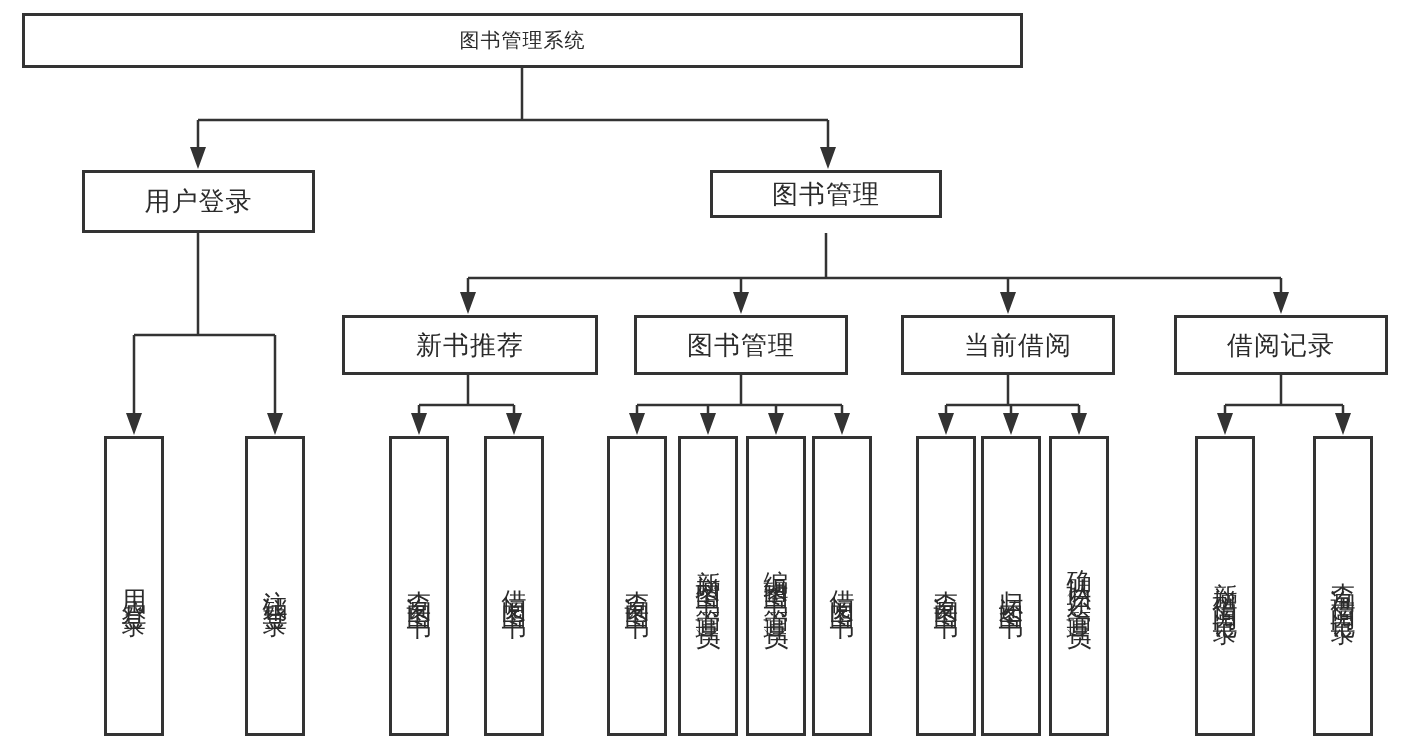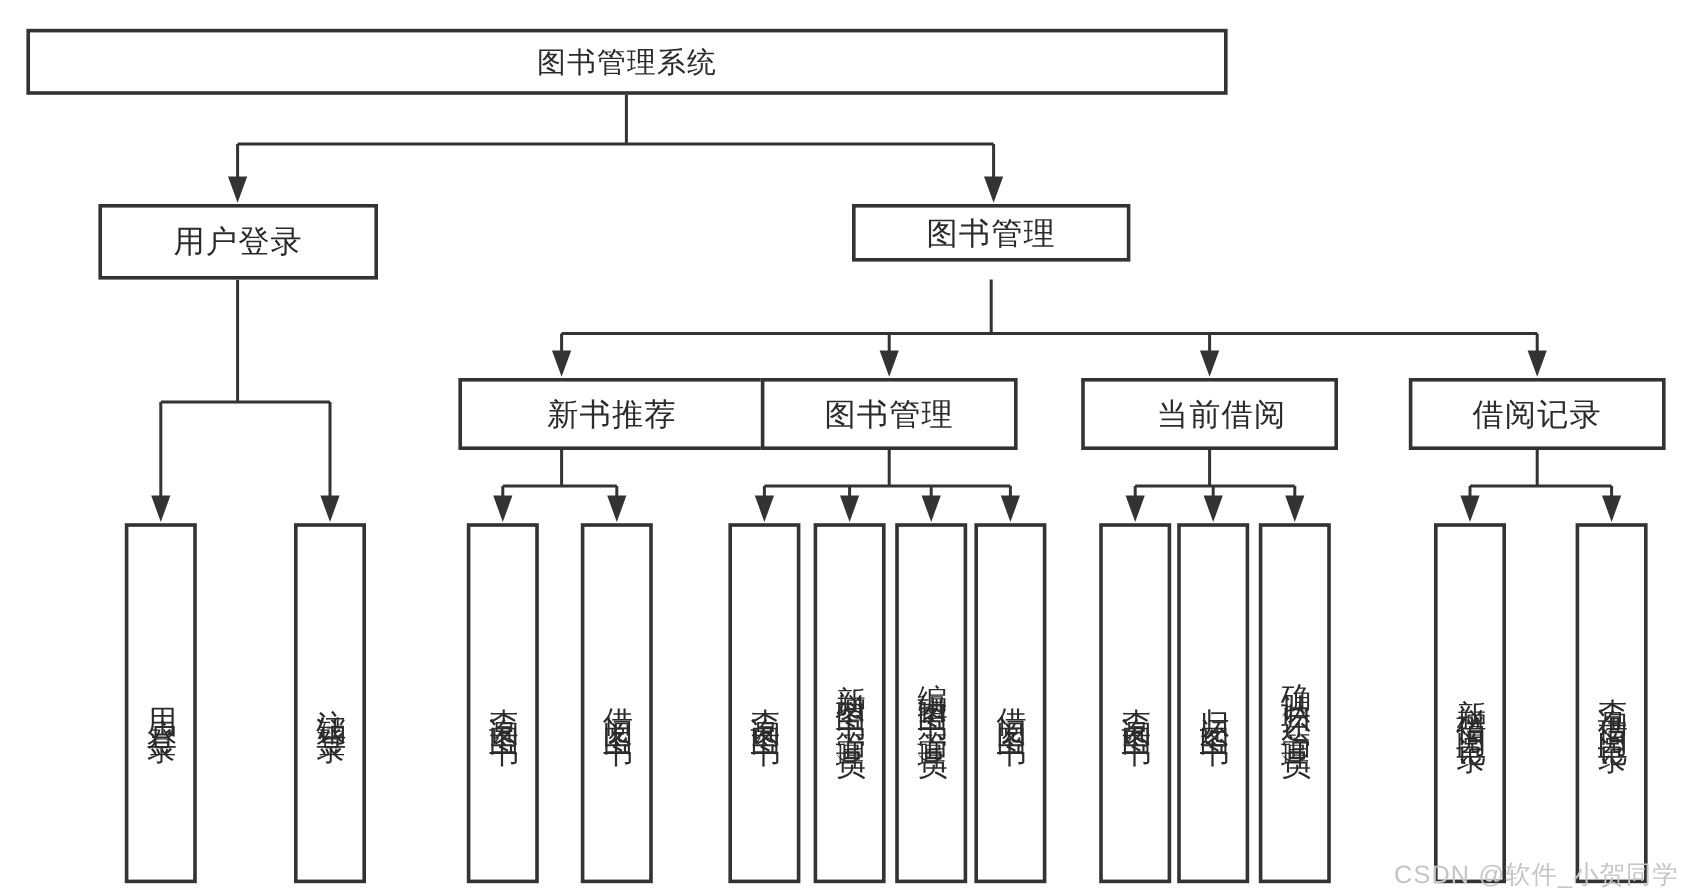--- a/index.html
+++ b/index.html
@@ -26,21 +26,21 @@
     position: absolute;
     background: var(--background);
     border: 3px solid var(--line);
     display: flex;
     align-items: center;
     justify-content: center;
     text-align: center;
     color: var(--text);
   }
   .hlabel { font-size: 26px; letter-spacing: 1px; }
-  .root-label { font-size: 24px; letter-spacing: 1px; margin-top: 11px; }
+  .root-label { font-size: 20px; letter-spacing: 1px; }
   .leaf .vtext {
     writing-mode: vertical-rl;
     text-orientation: mixed;
     font-size: 25px;
     line-height: 1;
     letter-spacing: 8px;
     white-space: nowrap;
   }
   .watermark {
     position: absolute;
@@ -86,21 +86,21 @@
       <path class="cline" d="M1281,375 V405 M1225,405 H1343 M1225,405 V414 M1343,405 V414"></path>
       <path class="arrow" d="M1225,435 l-8,-22 h16 z M1343,435 l-8,-22 h16 z"></path>
     </g>
   </svg>
 
   <div class="box root-label" style="left:22px; top:13px; width:1001px; height:55px;">图书管理系统</div>
 
   <div class="box hlabel" style="left:82px; top:170px; width:233px; height:63px;">用户登录</div>
   <div class="box hlabel" style="left:710px; top:170px; width:232px; height:48px;">图书管理</div>
 
-  <div class="box hlabel" style="left:382px; top:315px; width:256px; height:60px;">新书推荐</div>
+  <div class="box hlabel" style="left:342px; top:315px; width:256px; height:60px;">新书推荐</div>
   <div class="box hlabel" style="left:634px; top:315px; width:214px; height:60px;">图书管理</div>
   <div class="box hlabel" style="left:901px; top:315px; width:214px; height:60px;padding-left:20px;">当前借阅</div>
   <div class="box hlabel" style="left:1174px; top:315px; width:214px; height:60px;">借阅记录</div>
 
   <div class="box leaf" style="left:104px; top:436px; width:60px; height:300px;">
     <span class="vtext">用户登录</span>
   </div>
   <div class="box leaf" style="left:245px; top:436px; width:60px; height:300px;">
     <span class="vtext">注销登录</span>
   </div>
@@ -135,15 +135,14 @@
     <span class="vtext">确认归还（管理员）</span>
   </div>
 
   <div class="box leaf" style="left:1195px; top:436px; width:60px; height:300px;">
     <span class="vtext">新增借阅记录</span>
   </div>
   <div class="box leaf" style="left:1313px; top:436px; width:60px; height:300px;">
     <span class="vtext">查询借阅记录</span>
   </div>
 
-  <div class="watermark">CSDN @软件_小贺同学</div>
 
 </div>
 
 </body></html>

